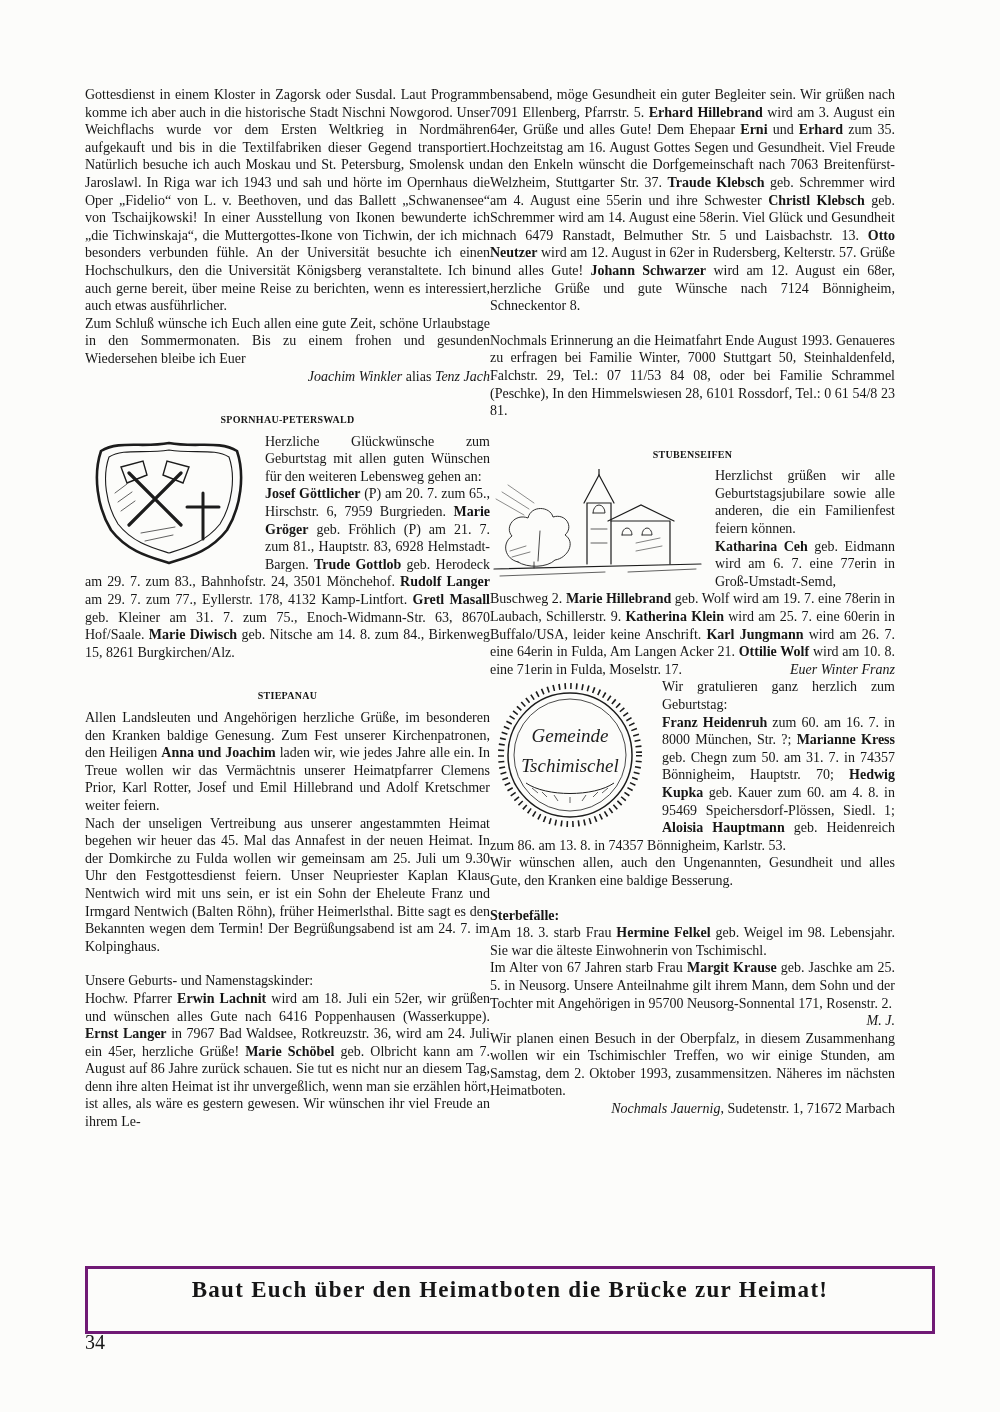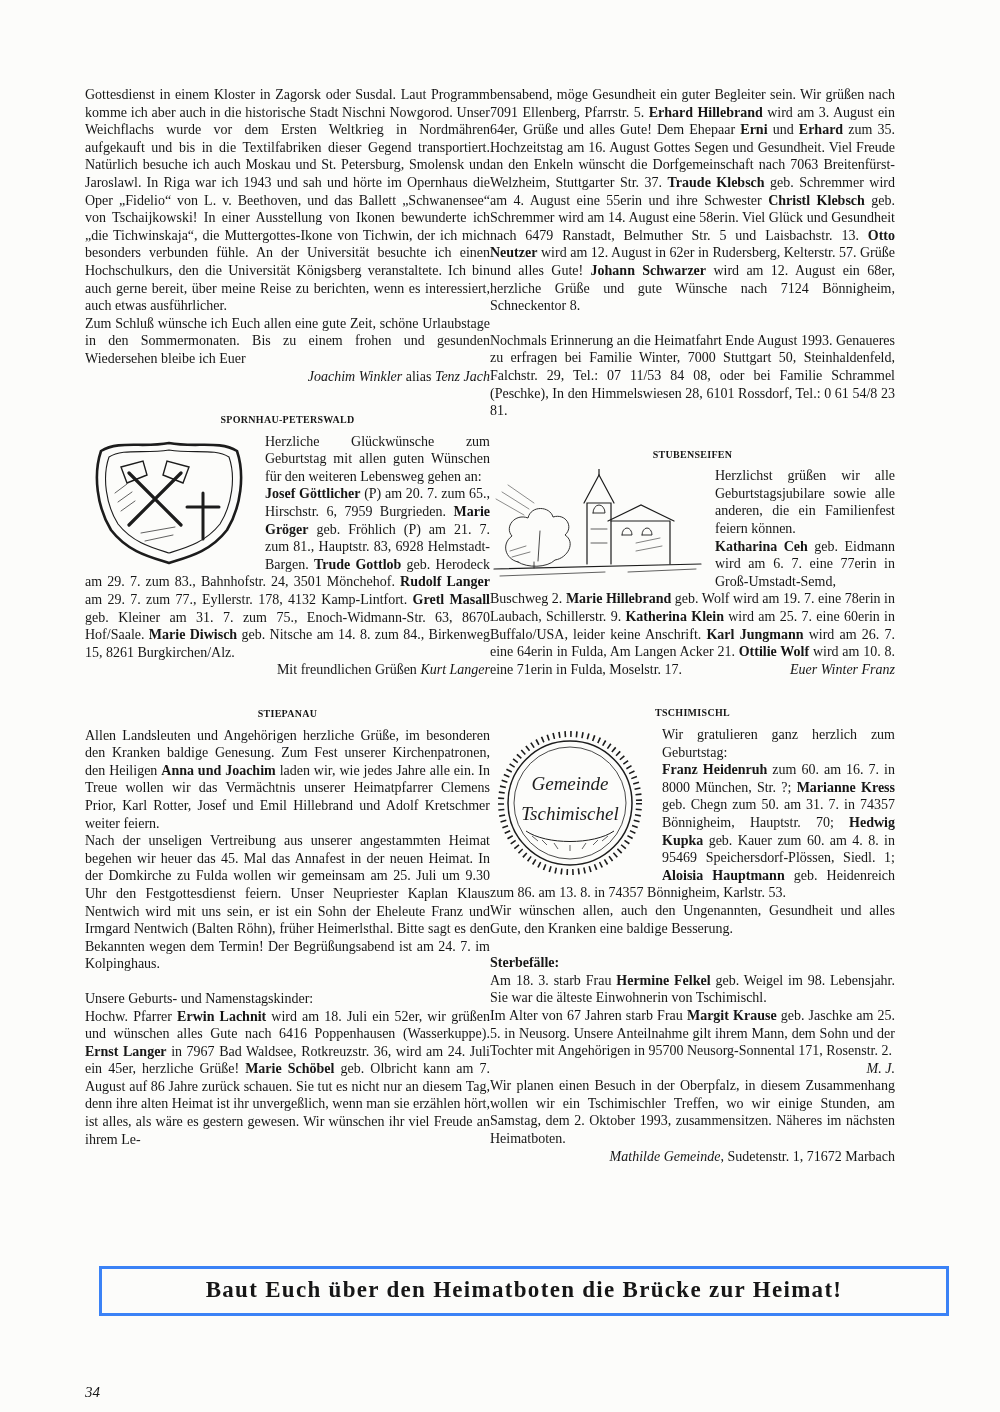--- a/index.html
+++ b/index.html
@@ -23,27 +23,27 @@
   .b { font-weight:bold; }
   .i { font-style:italic; }
   .fr { float:right; }
 
   .float-img { float:left; margin:2px 12px 3px 0; }
   .church-img { margin-right:10px; }
 
   .seal-text { font-family:"Liberation Serif", serif; font-style:italic; font-size:19px; fill:#1c1c1c; }
 
   .banner {
-    position:absolute; left:99px; top:1266px; width:832px;
-    border:3px solid #3b82f6; text-align:center;
+    position:absolute; left:85px; top:1266px; width:832px;
+    border:3px solid #701a75; text-align:center;
     font-weight:bold; font-size:23px; letter-spacing:1.3px;
-    padding:8px 6px 10px 6px; background:#fcfcfa;
+    padding:8px 6px 28px 6px; background:#fcfcfa;
   }
 
-  .page-number { position:absolute; left:85px; top:1384px; font-size:15px;font-style:italic; }
+  .page-number { position:absolute; left:85px; top:1331px; font-size:20px; }
 </style>
 </head>
 <body>
 
 <div class="sheet">
 
   <div class="columns">
 
     <div class="col">
       <p class="para"><span>Gottesdienst in einem Kloster in Zagorsk oder Susdal. Laut Programm komme ich aber auch in die historische Stadt Nischni Nowgorod. Unser Weichflachs wurde vor dem Ersten Weltkrieg in Nordmähren aufgekauft und bis in die Textilfabriken dieser Gegend transportiert. Natürlich besuche ich auch Moskau und St. Petersburg, Smolensk und Jaroslawl. In Riga war ich 1943 und sah und hörte im Opernhaus die Oper „Fidelio“ von L. v. Beethoven, und das Ballett „Schwanensee“ von Tschaijkowski! In einer Ausstellung von Ikonen bewunderte ich „die Tichwinskaja“, die Muttergottes-Ikone von Tichwin, der ich mich besonders verbunden fühle. An der Universität besuchte ich einen Hochschulkurs, den die Universität Königsberg veranstaltete. Ich bin auch gerne bereit, über meine Reise zu berichten, wenn es interessiert, auch etwas ausführlicher.</span></p>
@@ -57,21 +57,20 @@
             <path d="M16,16 C34,5 58,13 84,8 C110,13 134,5 152,16 C160,40 156,72 142,95 C125,117 103,122 84,128 C65,122 43,117 26,95 C12,72 8,40 16,16 Z" stroke-width="2.6"></path>
             <path d="M24,22 C38,13 60,19 84,15 C108,19 130,13 144,22 C151,42 147,70 135,89 C120,108 100,113 84,118 C68,113 48,108 33,89 C21,70 17,42 24,22 Z" stroke-width="1.1"></path>
             <path d="M44,38 L96,90 M96,38 L44,90" stroke-width="3.2"></path>
             <path d="M36,32 L58,26 L62,40 L42,48 Z M104,32 L82,26 L78,40 L98,48 Z" stroke-width="1.4"></path>
             <path d="M118,58 L118,104 M102,72 L134,72" stroke-width="3"></path>
             <path d="M30,58 l12,-9 M33,67 l14,-10 M36,76 l14,-10 M56,98 l34,-6 M60,106 l28,-6" stroke-width="0.7"></path>
           </g>
         </svg>
         <p class="para"><span>Herzliche Glückwünsche zum Geburtstag mit allen guten Wünschen für den weiteren Lebensweg gehen an:</span></p>
         <p class="para"><span class="b">Josef Göttlicher</span><span> (P) am 20. 7. zum 65., Hirschstr. 6, 7959 Burgrieden. </span><span class="b">Marie Gröger</span><span> geb. Fröhlich (P) am 21. 7. zum 81., Hauptstr. 83, 6928 Helmstadt-Bargen. </span><span class="b">Trude Gottlob</span><span> geb. Herodeck am 29. 7. zum 83., Bahnhofstr. 24, 3501 Mönchehof. </span><span class="b">Rudolf Langer</span><span> am 29. 7. zum 77., Eyllerstr. 178, 4132 Kamp-Lintfort. </span><span class="b">Gretl Masall</span><span> geb. Kleiner am 31. 7. zum 75., Enoch-Widmann-Str. 63, 8670 Hof/Saale. </span><span class="b">Marie Diwisch</span><span> geb. Nitsche am 14. 8. zum 84., Birkenweg 15, 8261 Burgkirchen/Alz.</span></p>
-        <p class="para align-right"><span>Mit freundlichen Grüßen </span><span class="i">Kurt Langer</span></p>
       </div>
 
       <h2 class="section-heading">STIEPANAU</h2>
       <p class="para"><span>Allen Landsleuten und Angehörigen herzliche Grüße, im besonderen den Kranken baldige Genesung. Zum Fest unserer Kirchenpatronen, den Heiligen </span><span class="b">Anna und Joachim</span><span> laden wir, wie jedes Jahre alle ein. In Treue wollen wir das Vermächtnis unserer Heimatpfarrer Clemens Prior, Karl Rotter, Josef und Emil Hillebrand und Adolf Kretschmer weiter feiern.</span></p>
       <p class="para"><span>Nach der unseligen Vertreibung aus unserer angestammten Heimat begehen wir heuer das 45. Mal das Annafest in der neuen Heimat. In der Domkirche zu Fulda wollen wir gemeinsam am 25. Juli um 9.30 Uhr den Festgottesdienst feiern. Unser Neupriester Kaplan Klaus Nentwich wird mit uns sein, er ist ein Sohn der Eheleute Franz und Irmgard Nentwich (Balten Röhn), früher Heimerlsthal. Bitte sagt es den Bekannten wegen dem Termin! Der Begrüßungsabend ist am 24. 7. im Kolpinghaus.</span></p>
       <p class="para mt-line"><span>Unsere Geburts- und Namenstagskinder:</span></p>
       <p class="para"><span>Hochw. Pfarrer </span><span class="b">Erwin Lachnit</span><span> wird am 18. Juli ein 52er, wir grüßen und wünschen alles Gute nach 6416 Poppenhausen (Wasserkuppe). </span><span class="b">Ernst Langer</span><span> in 7967 Bad Waldsee, Rotkreuzstr. 36, wird am 24. Juli ein 45er, herzliche Grüße! </span><span class="b">Marie Schöbel</span><span> geb. Olbricht kann am 7. August auf 86 Jahre zurück schauen. Sie tut es nicht nur an diesem Tag, denn ihre alten Heimat ist ihr unvergeßlich, wenn man sie erzählen hört, ist alles, als wäre es gestern gewesen. Wir wünschen ihr viel Freude an ihrem Le-</span></p>
     </div>
 
     <div class="col">
@@ -95,42 +94,41 @@
             <path d="M28,93 C15,90 11,75 22,67 C14,58 25,44 38,49 C41,36 60,37 63,48 C76,44 84,58 75,66 C86,73 78,89 65,91 C57,99 37,99 28,93 Z" stroke-width="0.9"></path>
             <path d="M44,93 L44,99 M50,62 L48,92" stroke-width="0.8"></path>
             <path d="M6,30 l28,16 M12,23 l27,17 M18,16 l26,18" stroke-width="0.5"></path>
             <path d="M146,74 l24,-5 M146,82 l26,-5 M20,82 l16,-5 M22,88 l18,-5" stroke-width="0.55"></path>
           </g>
         </svg>
         <p class="para"><span>Herzlichst grüßen wir alle Geburtstagsjubilare sowie alle anderen, die ein Familienfest feiern können.</span></p>
         <p class="para"><span class="b">Katharina Ceh</span><span> geb. Eidmann wird am 6. 7. eine 77erin in Groß-Umstadt-Semd, Buschweg 2. </span><span class="b">Marie Hillebrand</span><span> geb. Wolf wird am 19. 7. eine 78erin in Laubach, Schillerstr. 9. </span><span class="b">Katherina Klein</span><span> wird am 25. 7. eine 60erin in Buffalo/USA, leider keine Anschrift. </span><span class="b">Karl Jungmann</span><span> wird am 26. 7. eine 64erin in Fulda, Am Langen Acker 21. </span><span class="b">Ottilie Wolf</span><span> wird am 10. 8. eine 71erin in Fulda, Moselstr. 17.</span><span class="i fr">Euer Winter Franz</span></p>
       </div>
 
-      <h2 class="section-heading">TSCHIMISCHL</h2>
       <div class="section">
         <svg class="float-img" width="160" height="150" viewBox="0 0 160 150">
           <g fill="none" stroke="#1c1c1c">
             <circle cx="80" cy="75" r="69" stroke-width="6" stroke-dasharray="1.6 4.2"></circle>
             <circle cx="80" cy="75" r="62" stroke-width="1.5"></circle>
             <circle cx="80" cy="75" r="56" stroke-width="0.8"></circle>
             <path d="M36,103 C56,117 104,117 124,103" stroke-width="1"></path>
             <path d="M42,108 l6,5 M52,112 l5,5 M64,115 l4,6 M80,117 l0,6 M96,115 l-4,6 M108,112 l-5,5 M118,108 l-6,5" stroke-width="0.7"></path>
           </g>
           <text x="80" y="62" text-anchor="middle" class="seal-text">Gemeinde</text>
           <text x="80" y="92" text-anchor="middle" class="seal-text">Tschimischel</text>
         </svg>
         <p class="para"><span>Wir gratulieren ganz herzlich zum Geburtstag:</span></p>
         <p class="para"><span class="b">Franz Heidenruh</span><span> zum 60. am 16. 7. in 8000 München, Str. ?; </span><span class="b">Marianne Kress</span><span> geb. Chegn zum 50. am 31. 7. in 74357 Bönnigheim, Hauptstr. 70; </span><span class="b">Hedwig Kupka</span><span> geb. Kauer zum 60. am 4. 8. in 95469 Speichersdorf-Plössen, Siedl. 1; </span><span class="b">Aloisia Hauptmann</span><span> geb. Heidenreich zum 86. am 13. 8. in 74357 Bönnigheim, Karlstr. 53.</span></p>
       </div>
       <p class="para"><span>Wir wünschen allen, auch den Ungenannten, Gesundheit und alles Gute, den Kranken eine baldige Besserung.</span></p>
       <p class="para bold-label mt-line">Sterbefälle:</p>
       <p class="para"><span>Am 18. 3. starb Frau </span><span class="b">Hermine Felkel</span><span> geb. Weigel im 98. Lebensjahr. Sie war die älteste Einwohnerin von Tschimischl.</span></p>
       <p class="para"><span>Im Alter von 67 Jahren starb Frau </span><span class="b">Margit Krause</span><span> geb. Jaschke am 25. 5. in Neusorg. Unsere Anteilnahme gilt ihrem Mann, dem Sohn und der Tochter mit Angehörigen in 95700 Neusorg-Sonnental 171, Rosenstr. 2.</span><span class="i fr">M. J.</span></p>
       <p class="para mt-line clear"><span>Wir planen einen Besuch in der Oberpfalz, in diesem Zusammenhang wollen wir ein Tschimischler Treffen, wo wir einige Stunden, am Samstag, dem 2. Oktober 1993, zusammensitzen. Näheres im nächsten Heimatboten.</span></p>
-      <p class="para align-right"><span class="i">Mathilde Gemeinde</span><span>, Sudetenstr. 1, 71672 Marbach</span></p>
+      <p class="para align-right"><span class="i">Nochmals Jauernig</span><span>, Sudetenstr. 1, 71672 Marbach</span></p>
     </div>
 
   </div>
 
   <div class="banner">
     <span>Baut Euch über den Heimatboten die Brücke zur Heimat!</span>
   </div>
 
   <div class="page-number">34</div>
 

